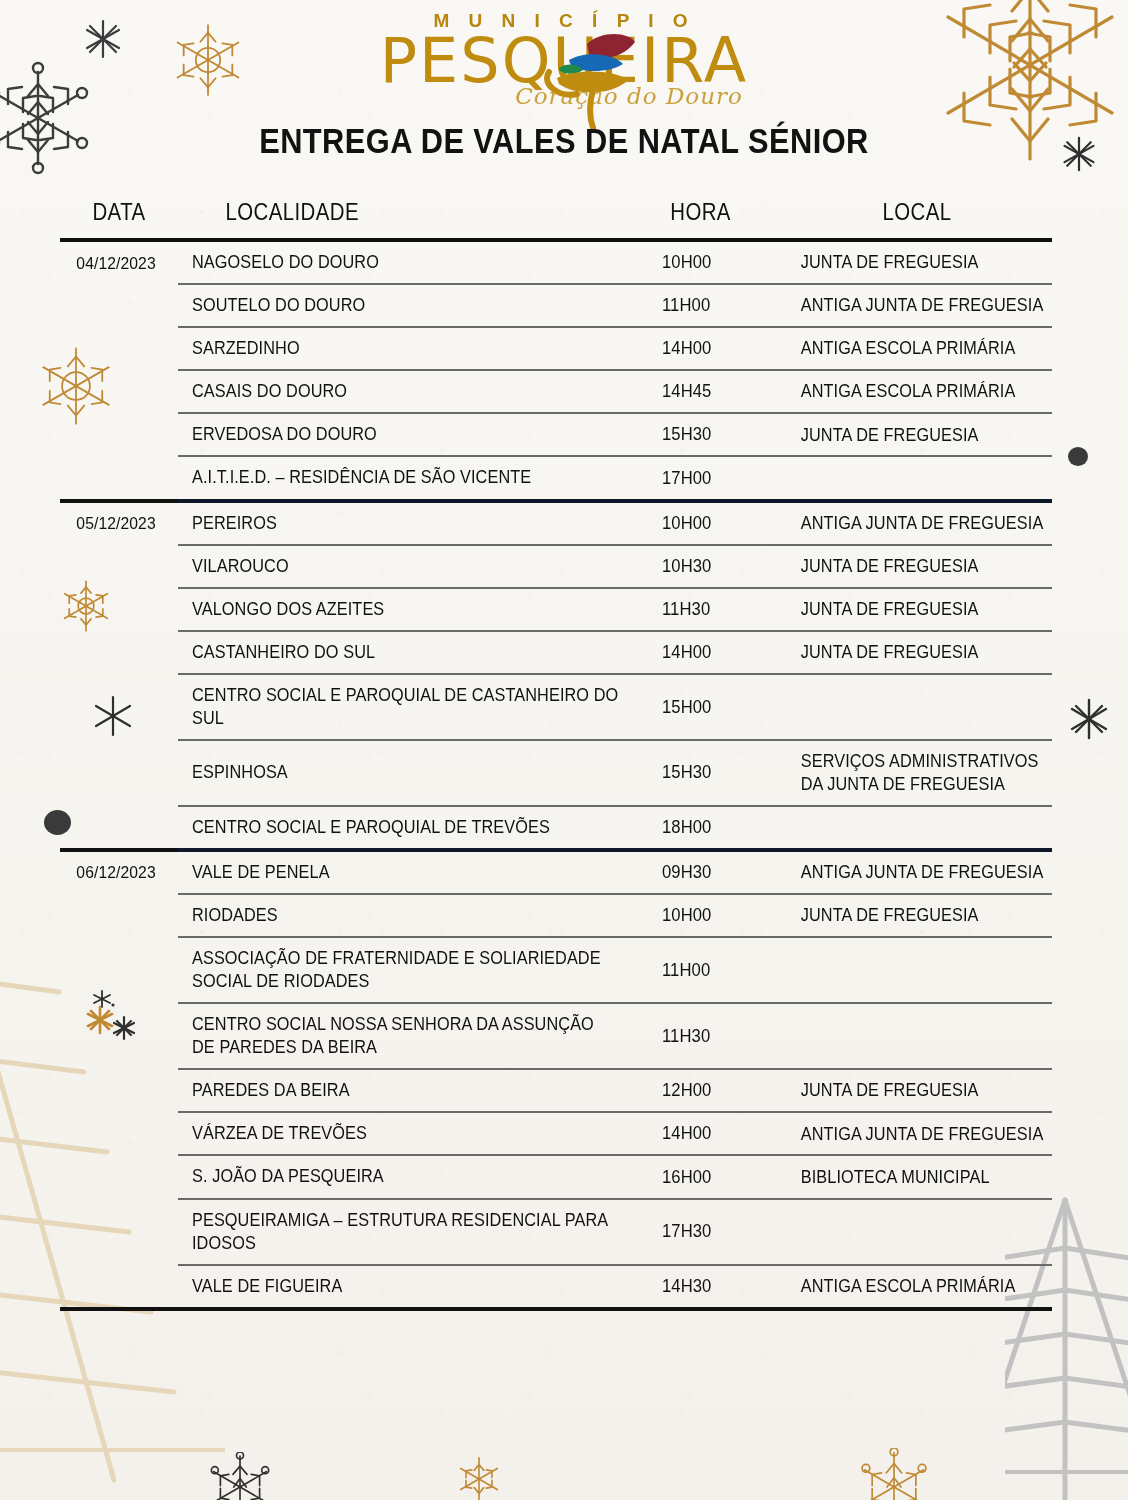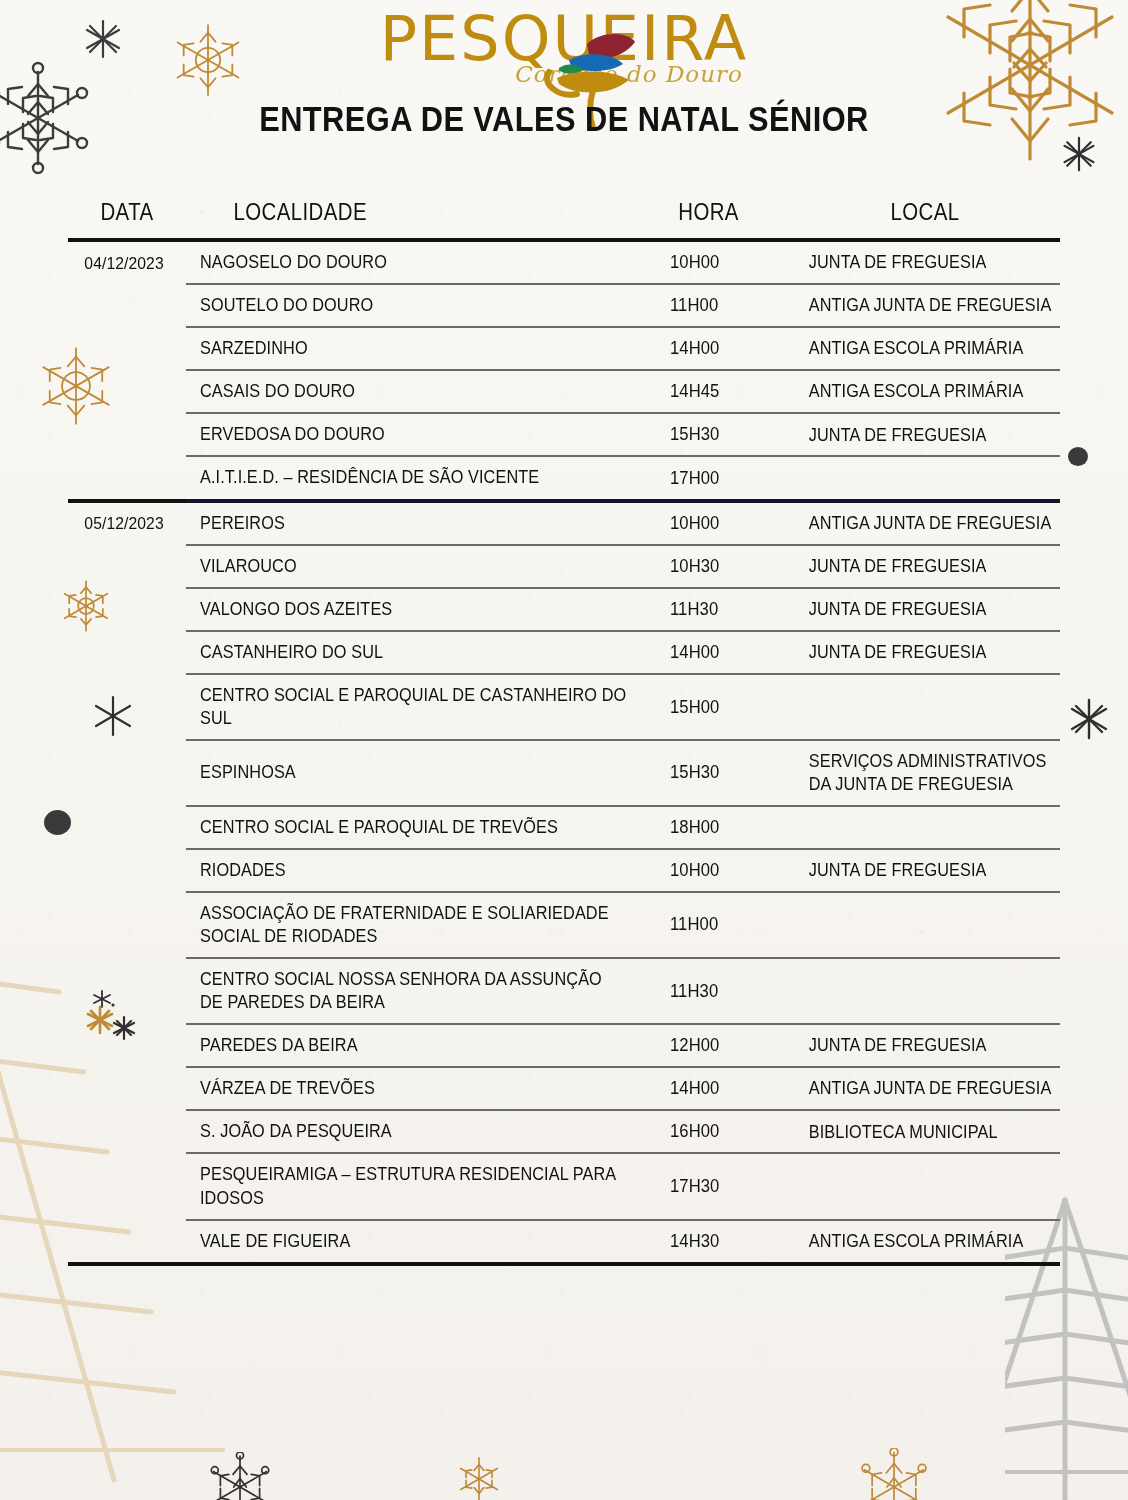--- a/index.html
+++ b/index.html
@@ -44,21 +44,21 @@
   #page-title{
     margin-top:12px;
     font-size:35px;font-weight:bold;letter-spacing:.5px;
     font-family:"Liberation Sans",sans-serif;
     transform:scaleX(.88);
     color:#121212;
   }
 
   
   #schedule{
-    position:absolute;left:68px;top:198px;width:992px;z-index:5;
+    position:absolute;left:60px;top:198px;width:992px;z-index:5;
   }
   table{border-collapse:collapse;width:100%;}
   th{
     font-weight:normal;font-size:24px;padding:0 0 12px 0;
     transform:scaleX(.85);
     letter-spacing:.5px;
   }
   th.c-data{width:118px;text-align:center;}
   th.c-loc{text-align:left;padding-left:14px;}
   th.c-hora{width:120px;text-align:left;padding-left:10px;}
@@ -300,20 +300,21 @@
     <circle cx="50" cy="5" r="5"></circle>
       <circle cx="14" cy="26" r="5"></circle>
       <circle cx="86" cy="26" r="5"></circle>
     <circle cx="14" cy="74" r="5"></circle>
       <circle cx="86" cy="74" r="5"></circle>
   </g>
 </svg>
 
 <div id="header">
   <div id="logo-wrap">
+    <div class="logo-municipio">M U N I C Í P I O</div>
     <div class="logo-main">PESQUEIRA</div>
     <svg id="logo-mark" width="110" height="105" viewBox="0 0 110 105">
       <path d="M44 20 C58 6, 86 8, 92 18 C80 34, 58 38, 46 30 Z" fill="#8e2431"></path>
       <path d="M26 36 C42 26, 72 30, 80 40 C64 50, 38 48, 28 42 Z" fill="#1669b5"></path>
       <path d="M16 44 C24 38, 36 40, 40 46 C32 52, 20 50, 16 46 Z" fill="#1f8a4c"></path>
       <path d="M14 54 C34 44, 72 46, 86 56 C64 74, 30 70, 16 60 Z" fill="#bf8c10"></path>
       <path d="M50 66 C46 80, 46 92, 50 104" stroke="#bf8c10" stroke-width="6" fill="none" stroke-linecap="round"></path>
       <path d="M6 48 C-2 60, 16 74, 34 70" stroke="#bf8c10" stroke-width="6" fill="none" stroke-linecap="round"></path>
     </svg>
     <div class="logo-sub">Coração do Douro</div>
@@ -507,20 +508,34 @@
           <td class="c-loc">
             <span class="cellwrap" style="transform: scaleX(0.93);">CENTRO SOCIAL E PAROQUIAL DE TREVÕES</span>
           </td>
           <td class="c-hora">
             <span class="cellwrap" style="transform: scaleX(0.95);">18H00</span>
           </td>
           <td class="c-local">
             <span class="cellwrap" style="transform: scaleX(0.93);"></span>
           </td>
         </tr>
+        <tr class="group-start">
+          <td class="c-data">
+            <span class="cellwrap" style="transform: scaleX(0.95);">06/12/2023</span>
+          </td>
+          <td class="c-loc">
+            <span class="cellwrap" style="transform: scaleX(0.93);">VALE DE PENELA</span>
+          </td>
+          <td class="c-hora">
+            <span class="cellwrap" style="transform: scaleX(0.95);">09H30</span>
+          </td>
+          <td class="c-local">
+            <span class="cellwrap" style="transform: scaleX(0.93);">ANTIGA JUNTA DE FREGUESIA</span>
+          </td>
+        </tr>
         <tr>
           <td class="c-data">
             <span class="cellwrap" style="transform: scaleX(0.95);"></span>
           </td>
           <td class="c-loc">
             <span class="cellwrap" style="transform: scaleX(0.93);">RIODADES</span>
           </td>
           <td class="c-hora">
             <span class="cellwrap" style="transform: scaleX(0.95);">10H00</span>
           </td>

